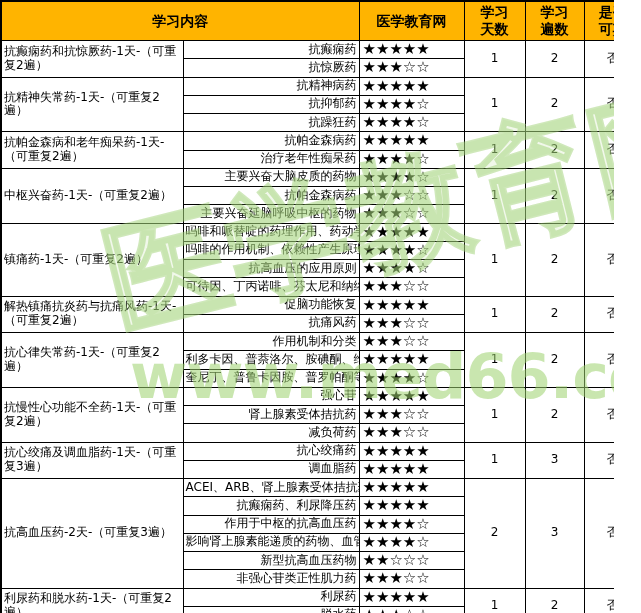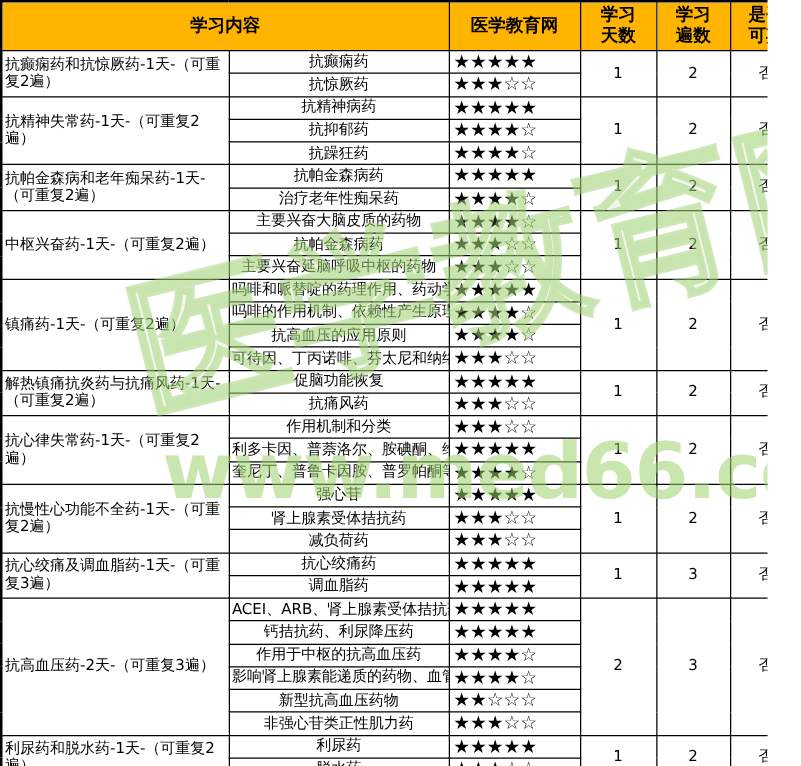--- a/index.html
+++ b/index.html
@@ -42,21 +42,21 @@
     line-height:1.15;
   }
   td.group{
     text-align:left;
     vertical-align:middle;
     white-space:normal;
     word-break:break-all;
     margin-left:12px;
   }
   td.item{
-    text-align:center;
+    text-align:right;
     vertical-align:middle;
     white-space:nowrap;
   }
   td.stars{
     font-size:15px;
     letter-spacing:0px;
     white-space:nowrap;
     text-align:left;
     vertical-align:middle;
     padding-left:3px;
@@ -250,21 +250,21 @@
         </tr>
         <tr>
           <td class="group" rowspan="6">抗高血压药-2天-（可重复3遍）</td>
           <td class="item">ACEI、ARB、肾上腺素受体拮抗药</td>
           <td class="stars">★★★★★</td>
           <td class="num" rowspan="6">2</td>
           <td class="num" rowspan="6">3</td>
           <td class="num" rowspan="6">否</td>
         </tr>
         <tr>
-          <td class="item">钙拮抗药、利尿降压药</td>
+          <td class="item">抗癫痫药、利尿降压药</td>
           <td class="stars">★★★★★</td>
         </tr>
         <tr>
           <td class="item">作用于中枢的抗高血压药</td>
           <td class="stars">★★★★☆</td>
         </tr>
         <tr>
           <td class="item">影响肾上腺素能递质的药物、血管</td>
           <td class="stars">★★★★☆</td>
         </tr>

